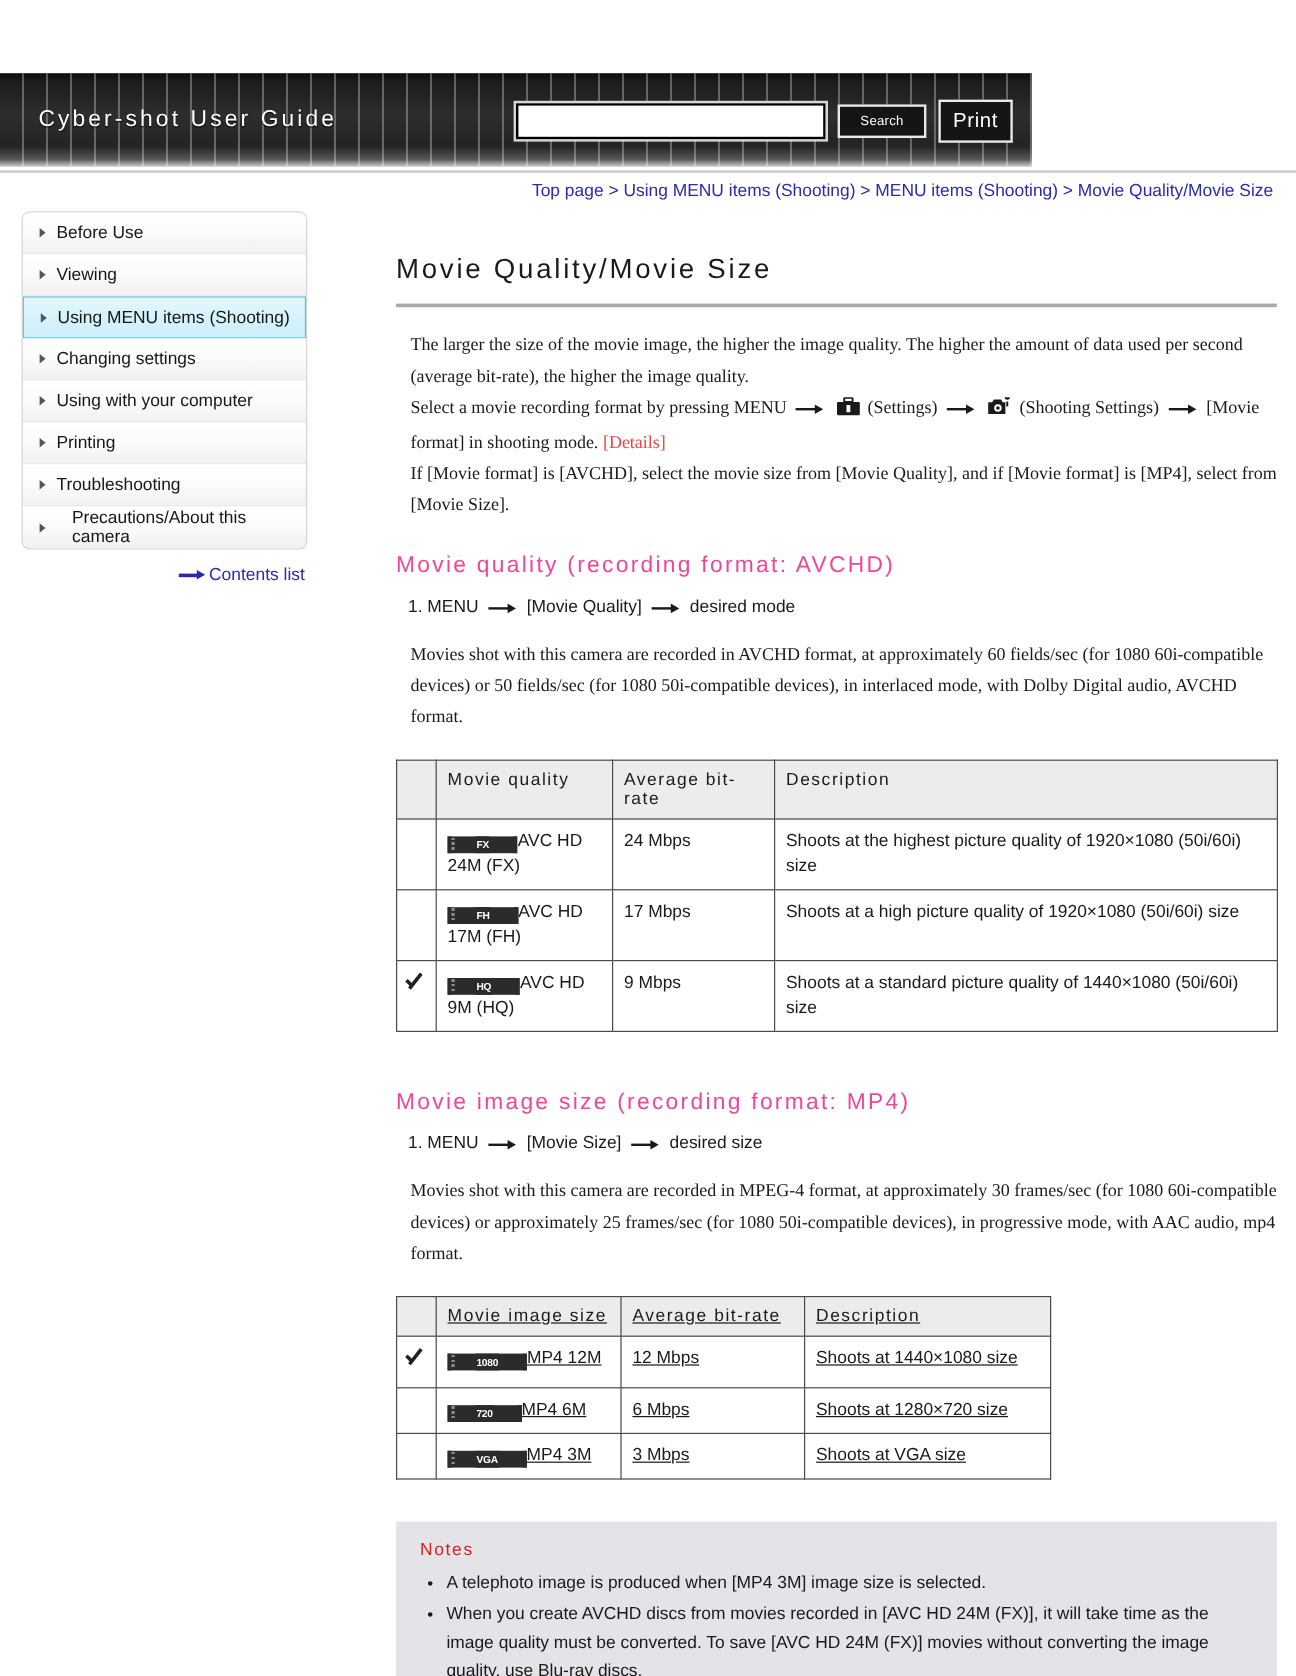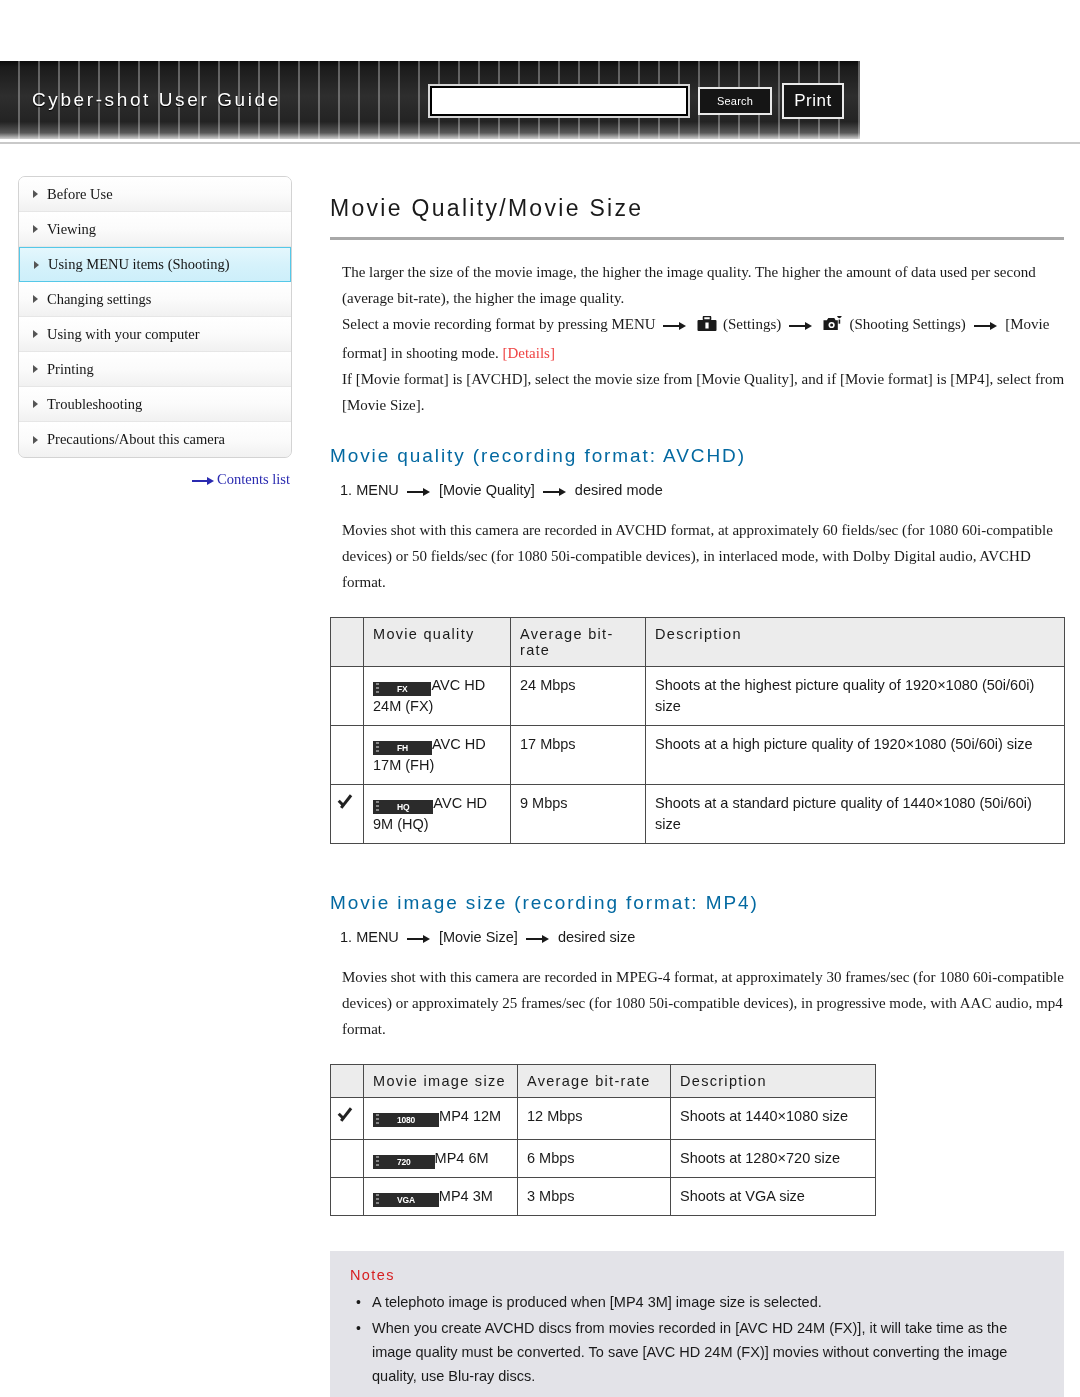--- a/index.html
+++ b/index.html
@@ -85,41 +85,40 @@
   .page {
     position: relative;
     width: 1080px;
   }
 
   
   .sidebar {
     position: absolute;
     left: 18px;
     top: 32px;
-    width: 274px;
-    font-family: Liberation Serif, serif;
+    width: 238px;
   }
   .nav-box {
     border: 1px solid #d3d3d3;
     border-radius: 7px;
     background: linear-gradient(to bottom, #ffffff 0%, #f8f8f8 60%, #efefef 100%);
     overflow: hidden;
   }
   .nav-item {
     height: 35px;
     display: flex;
     align-items: center;
     padding-left: 14px;
     font-size: 14.5px;
     color: #161616;
     border-bottom: 1px solid #e6e6e6;
     background: linear-gradient(to bottom, #ffffff 0%, #fbfbfb 50%, #f1f1f1 100%);
     cursor: pointer;
   }
-  .nav-item:last-child { border-bottom: none; }
+  .nav-item:last-child { border-bottom: none; gap: 13px; }
   .nav-item.active {
     background: linear-gradient(to bottom, #e4f7fd 0%, #d6f2fb 50%, #cdeffa 100%);
     border-top: 1px solid #54c8e8;
     border-bottom: 1px solid #54c8e8;
     border-left: 1px solid #54c8e8;
     border-right: 1px solid #54c8e8;
   }
   .nav-bullet {
     width: 0; height: 0;
     border-left: 5px solid #555;
@@ -191,21 +190,21 @@
     color: #1a1a1a;
     font-family: Liberation Serif, serif;
   }
   p.body.tight { margin-top: 0; }
   .lnk { color: #ef4444; text-decoration: none; }
 
   h3.section {
     font-size: 19px;
     letter-spacing: 1.9px;
     font-weight: normal;
-    color: #0369a1;
+    color: #ec4899;
     margin: 27px 0 0 0;
   }
   .step {
     font-size: 14.5px;
     margin: 15px 0 0 10px;
     color: #1a1a1a;
   }
 
   .ar {
     display: inline-block;
@@ -264,21 +263,21 @@
   }
 
   
   #tbl-avchd { width: 734px; }
   #tbl-avchd col.c1 { width: 33px; }
   #tbl-avchd col.c2 { width: 147px; }
   #tbl-avchd col.c3 { width: 135px; }
   #tbl-avchd col.c4 { width: 419px; }
 
   
-  #tbl-mp4 { width: 545px; }
+  #tbl-mp4 { width: 545px; text-decoration: underline; }
   #tbl-mp4 col.c1 { width: 33px; }
   #tbl-mp4 col.c2 { width: 154px; }
   #tbl-mp4 col.c3 { width: 153px; }
   #tbl-mp4 col.c4 { width: 205px; }
 
   .checkmark {
     display: inline-block;
     width: 22px; height: 19px;
     position: relative;
   }
@@ -422,20 +421,21 @@
         <span>Precautions/About this camera</span>
       </div>
     </div>
     <div class="contents-link">
       <span class="arrow-right"></span><a href="#">Contents list</a>
     </div>
   </div>
 
   <div class="main">
 
+    <div class="breadcrumb">Top page &gt; Using MENU items (Shooting) &gt; MENU items (Shooting) &gt; Movie Quality/Movie Size</div>
 
     <h1 class="page-title">Movie Quality/Movie Size</h1>
     <div class="title-rule"></div>
 
     <p class="body">The larger the size of the movie image, the higher the image quality. The higher the amount of data used per second (average bit-rate), the higher the image quality.</p>
 
     <p class="body tight">
       <span>Select a movie recording format by pressing MENU</span>
       <span class="ar"></span>
       <span class="icon-toolbox">

